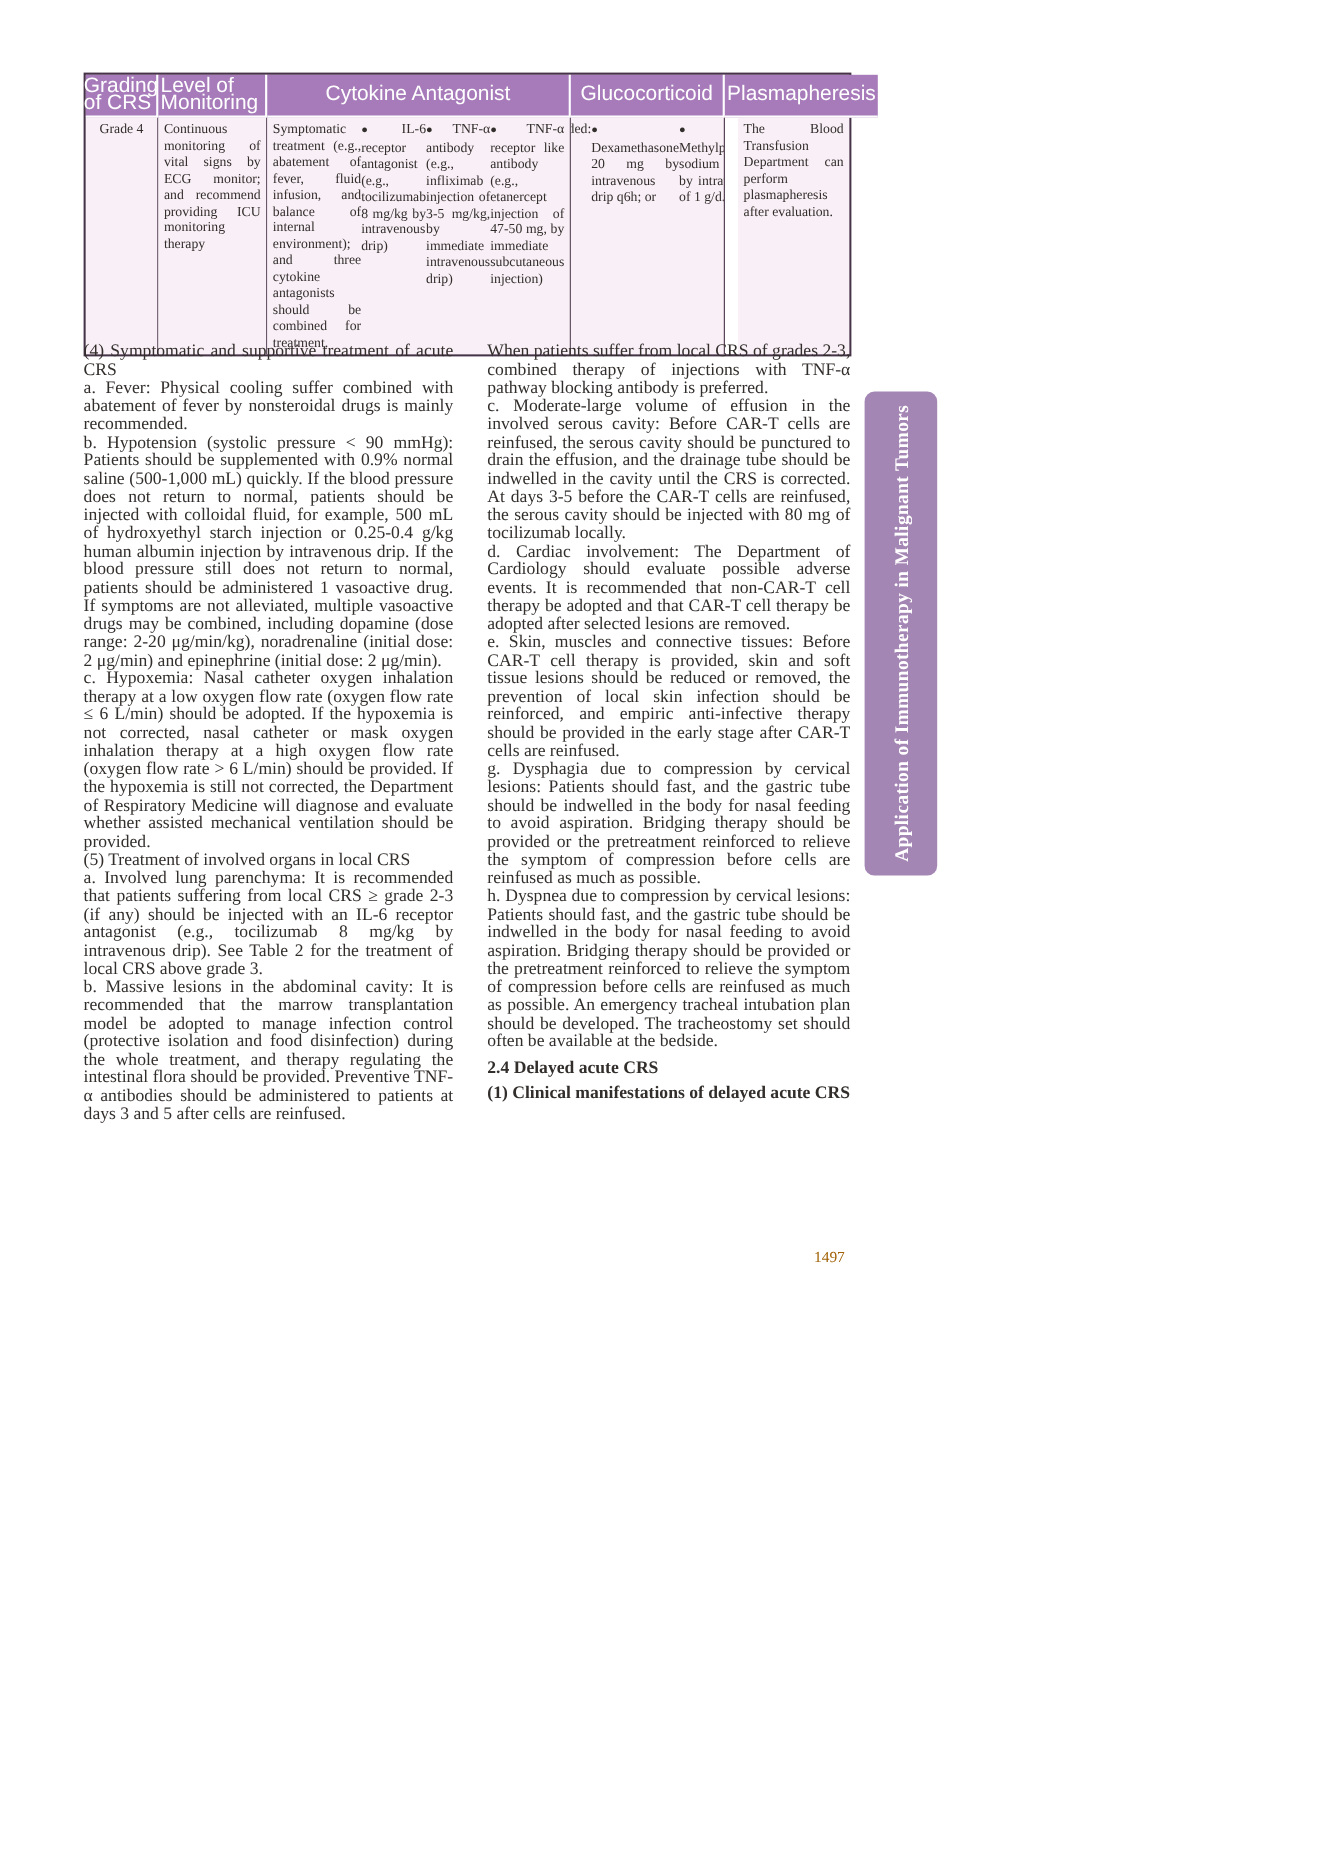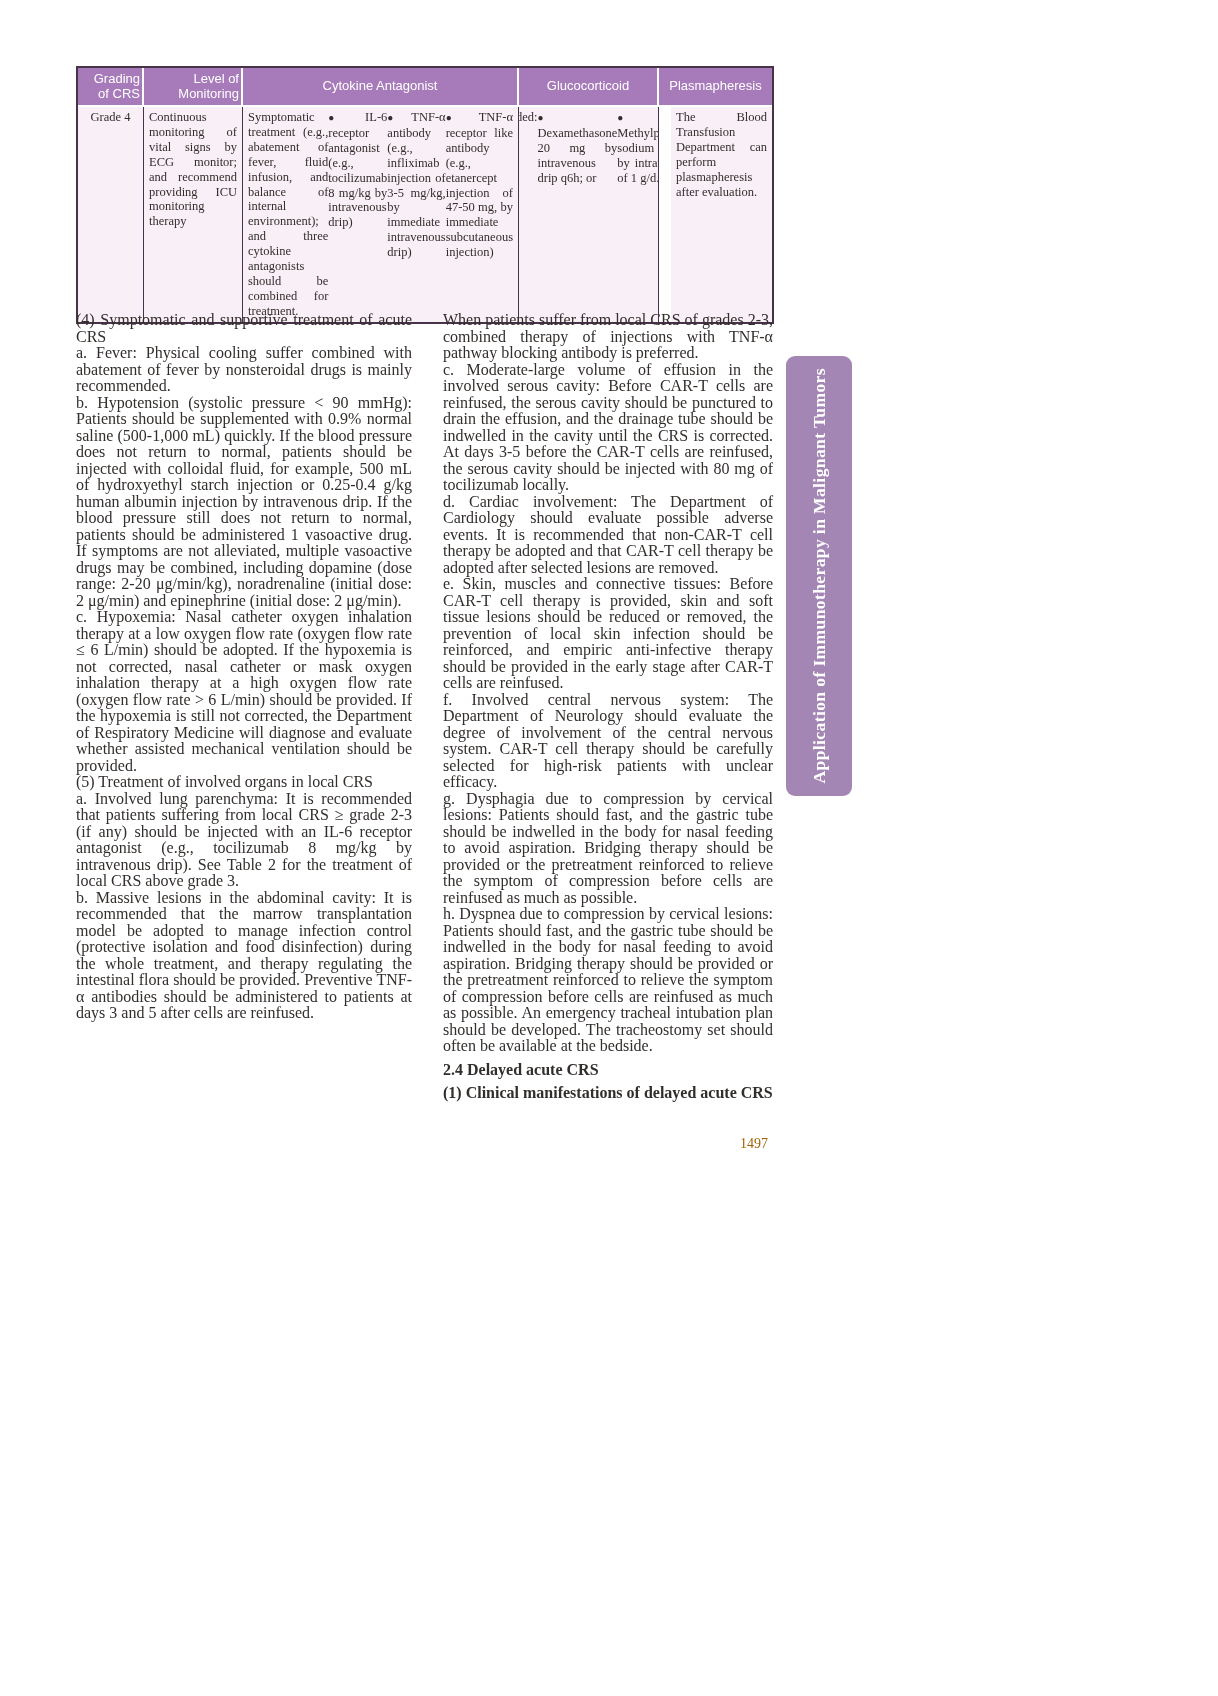--- a/index.html
+++ b/index.html
@@ -9,22 +9,22 @@
   }
 
   
   .crs-table {
     position:absolute; left:76px; top:66px; width:698px;
     border:2px solid var(--border, #463347); box-sizing:border-box; background:#fff;
   }
   .t-row { display:grid; grid-template-columns:66px 99px 276px 140px 1fr; }
   .t-head .t-cell {
     background:var(--header_bg, #a77bba); color:var(--header_text, #ffffff);
-    font-family:"Liberation Sans", sans-serif; font-size:13px; line-height:14.5px;
-    display:flex; align-items:center; justify-content:center; text-align:right;
+    font-family:"Liberation Sans", sans-serif; font-size:19px; line-height:14.5px;
+    display:flex; align-items:center; justify-content:center; text-align:left;
     padding:4px 2px; border-right:2px solid #ffffff; border-bottom:2px solid #ffffff;
     box-sizing:border-box; min-height:36px;
   }
   .t-head .t-cell:last-child { border-right:none; }
   .t-body .t-cell {
     background:var(--cell_bg, #f9eff6); font-size:12.5px; line-height:14.9px;
     text-align:justify; padding:3px 5px; border-right:1px solid var(--border, #463347);
     height:215px; box-sizing:border-box; display:flex; overflow:hidden;
   }
   .t-body .t-cell:last-child { border-right:none;margin-left:12px; }
@@ -93,21 +93,20 @@
     <p>(5) Treatment of involved organs in local CRS</p>
     <p>a. Involved lung parenchyma: It is recommended that patients suffering from local CRS ≥ grade 2-3 (if any) should be injected with an IL-6 receptor antagonist (e.g., tocilizumab 8 mg/kg by intravenous drip). See Table 2 for the treatment of local CRS above grade 3.</p>
     <p>b. Massive lesions in the abdominal cavity: It is recommended that the marrow transplantation model be adopted to manage infection control (protective isolation and food disinfection) during the whole treatment, and therapy regulating the intestinal flora should be provided. Preventive TNF-α antibodies should be administered to patients at days 3 and 5 after cells are reinfused.</p>
   </div>
 
   <div class="col col-right">
     <p>When patients suffer from local CRS of grades 2-3, combined therapy of injections with TNF-α pathway blocking antibody is preferred.</p>
     <p>c. Moderate-large volume of effusion in the involved serous cavity: Before CAR-T cells are reinfused, the serous cavity should be punctured to drain the effusion, and the drainage tube should be indwelled in the cavity until the CRS is corrected. At days 3-5 before the CAR-T cells are reinfused, the serous cavity should be injected with 80 mg of tocilizumab locally.</p>
     <p>d. Cardiac involvement: The Department of Cardiology should evaluate possible adverse events. It is recommended that non-CAR-T cell therapy be adopted and that CAR-T cell therapy be adopted after selected lesions are removed.</p>
     <p>e. Skin, muscles and connective tissues: Before CAR-T cell therapy is provided, skin and soft tissue lesions should be reduced or removed, the prevention of local skin infection should be reinforced, and empiric anti-infective therapy should be provided in the early stage after CAR-T cells are reinfused.</p>
-    <p>f. Involved central nervous system: The Department of Neurology should evaluate the degree of involvement of the central nervous system. CAR-T cell therapy should be carefully selected for high-risk patients with unclear efficacy.</p>
     <p>g. Dysphagia due to compression by cervical lesions: Patients should fast, and the gastric tube should be indwelled in the body for nasal feeding to avoid aspiration. Bridging therapy should be provided or the pretreatment reinforced to relieve the symptom of compression before cells are reinfused as much as possible.</p>
     <p>h. Dyspnea due to compression by cervical lesions: Patients should fast, and the gastric tube should be indwelled in the body for nasal feeding to avoid aspiration. Bridging therapy should be provided or the pretreatment reinforced to relieve the symptom of compression before cells are reinfused as much as possible. An emergency tracheal intubation plan should be developed. The tracheostomy set should often be available at the bedside.</p>
     <p class="spaced">2.4 Delayed acute CRS</p>
     <p class="spaced">(1) Clinical manifestations of delayed acute CRS</p>
   </div>
 
   <div class="side-tab">
     <span class="tab-label">Application of Immunotherapy in Malignant Tumors</span>
   </div>
 

